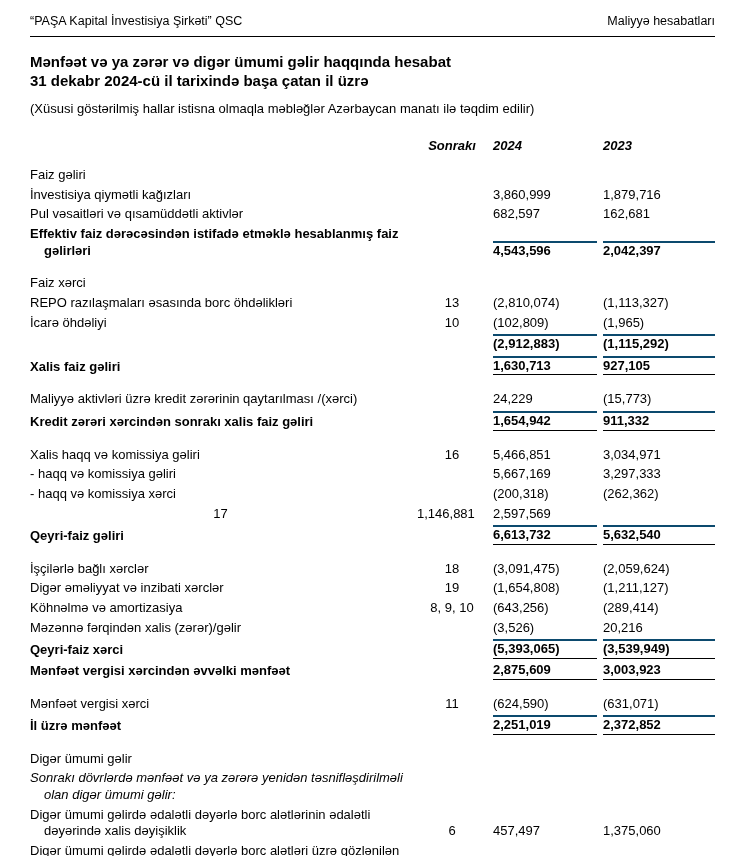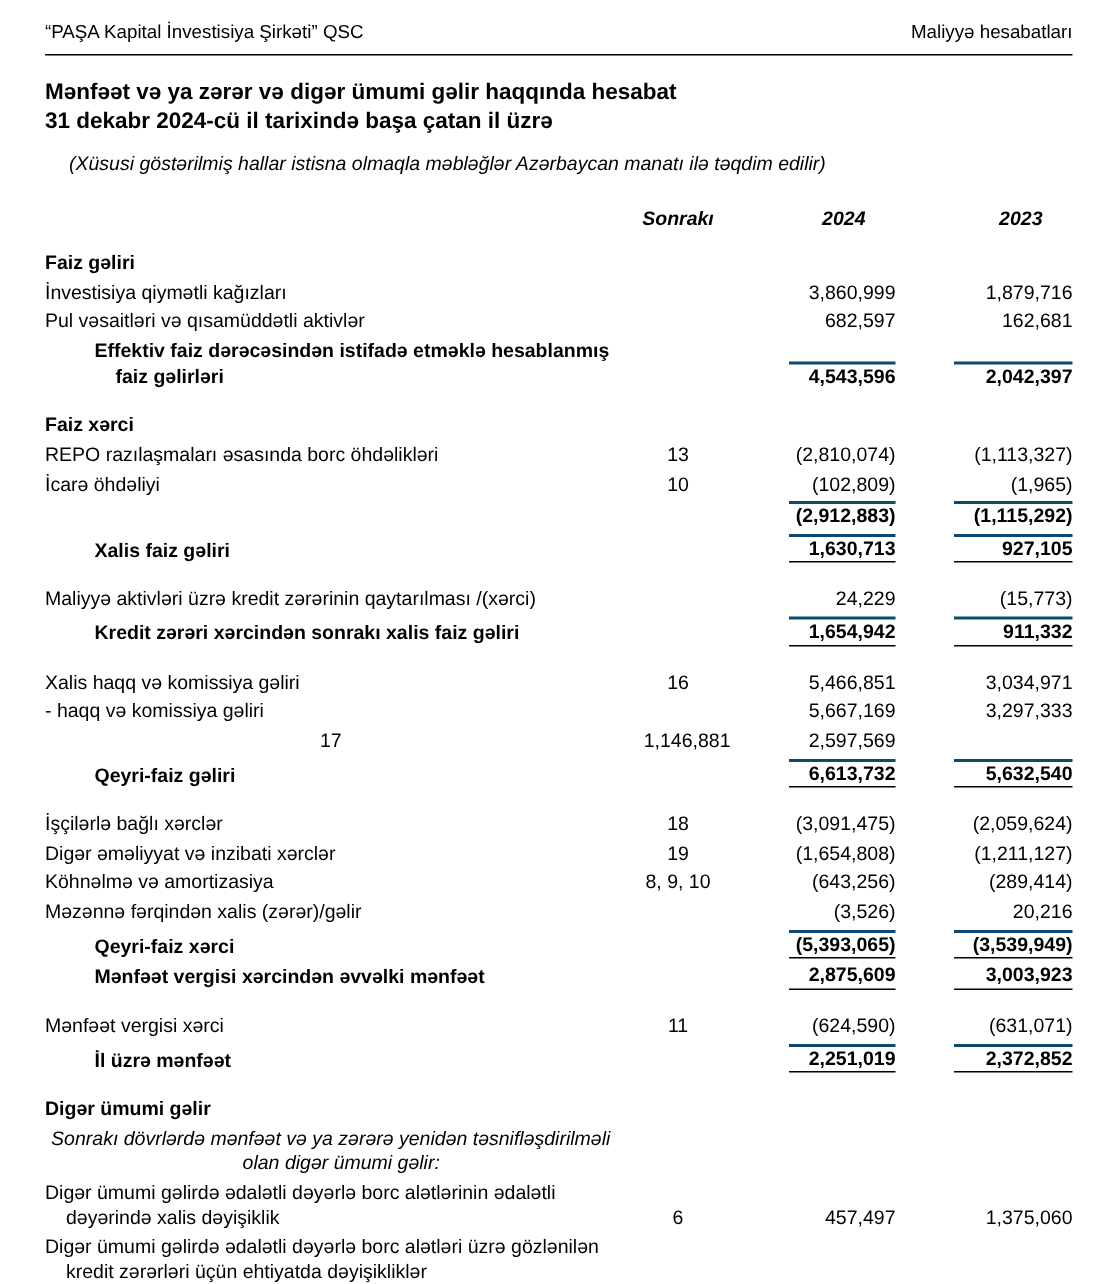--- a/index.html
+++ b/index.html
@@ -4,34 +4,34 @@
 <style>
   html, body { margin:0; padding:0; background:#ffffff; color:#000; }
   body { width:745px; min-height:856px; font-family:"Liberation Sans", sans-serif; font-size:13px; }
   .page { padding: 8px 30px 24px 30px; box-sizing:border-box; }
 
   .doc-header { display:flex; justify-content:space-between; align-items:flex-end;
     font-size:12.5px; padding:6px 0 8px 0; border-bottom:1px solid #000;gap:31px; }
 
   .title { font-size:15px; font-weight:bold; margin:16px 0 2px 0; }
   .subtitle { font-size:15px; font-weight:bold; margin:0 0 6px 0; }
-  .currency-note { font-style:italic; font-size:13px; margin:12px 0 20px 16px; }
+  .currency-note { font-size:13px; margin:12px 0 20px 0; }
 
   .grid-row { display:grid; grid-template-columns: 1fr 70px 104px 112px;
     column-gap:6px; align-items:end; padding:1.5px 0; line-height:1.28; }
   .label-col { padding-left:14px; text-indent:-14px; }
   .note-col { text-align:center; }
-  .val-col { text-align:right; }
+  .val-col { text-align:left; }
 
   .col-head { font-weight:bold; font-style:italic; margin:14px 0 10px 0; }
   .col-head .val-col { padding-right:20px; }
 
-  .section .label-col { font-weight:bold; }
-  .bold .label-col, .bold .val-col, .bold .note-col { font-weight:bold;margin-left:33px; }
-  .italic .label-col { font-style:italic;text-align:center; }
+  .section .label-col { font-weight:normal; }
+  .bold .label-col, .bold .val-col, .bold .note-col { font-weight:bold; }
+  .italic .label-col { font-style:italic; }
   .spacer { margin-top:13px; }
 
   .bt { border-top:2px solid #0c4a6e; }
   .bb { border-bottom:1px solid #000; }
 </style>
 </head>
 <body>
 
 <div class="page">
 
@@ -124,20 +124,26 @@
         <span class="val-col">5,466,851</span>
         <span class="val-col">3,034,971</span>
       </div>
       <div class="grid-row">
         <span class="label-col">- haqq və komissiya gəliri</span>
         <span class="note-col"></span>
         <span class="val-col">5,667,169</span>
         <span class="val-col">3,297,333</span>
       </div>
       <div class="grid-row">
+        <span class="label-col">- haqq və komissiya xərci</span>
+        <span class="note-col"></span>
+        <span class="val-col">(200,318)</span>
+        <span class="val-col">(262,362)</span>
+      </div>
+      <div class="grid-row">
         <span class="note-col">17</span>
         <span class="val-col">1,146,881</span>
         <span class="val-col">2,597,569</span>
       </div>
       <div class="grid-row bold">
         <span class="label-col">Qeyri-faiz gəliri</span>
         <span class="note-col"></span>
         <span class="val-col bt bb">6,613,732</span>
         <span class="val-col bt bb">5,632,540</span>
       </div>

